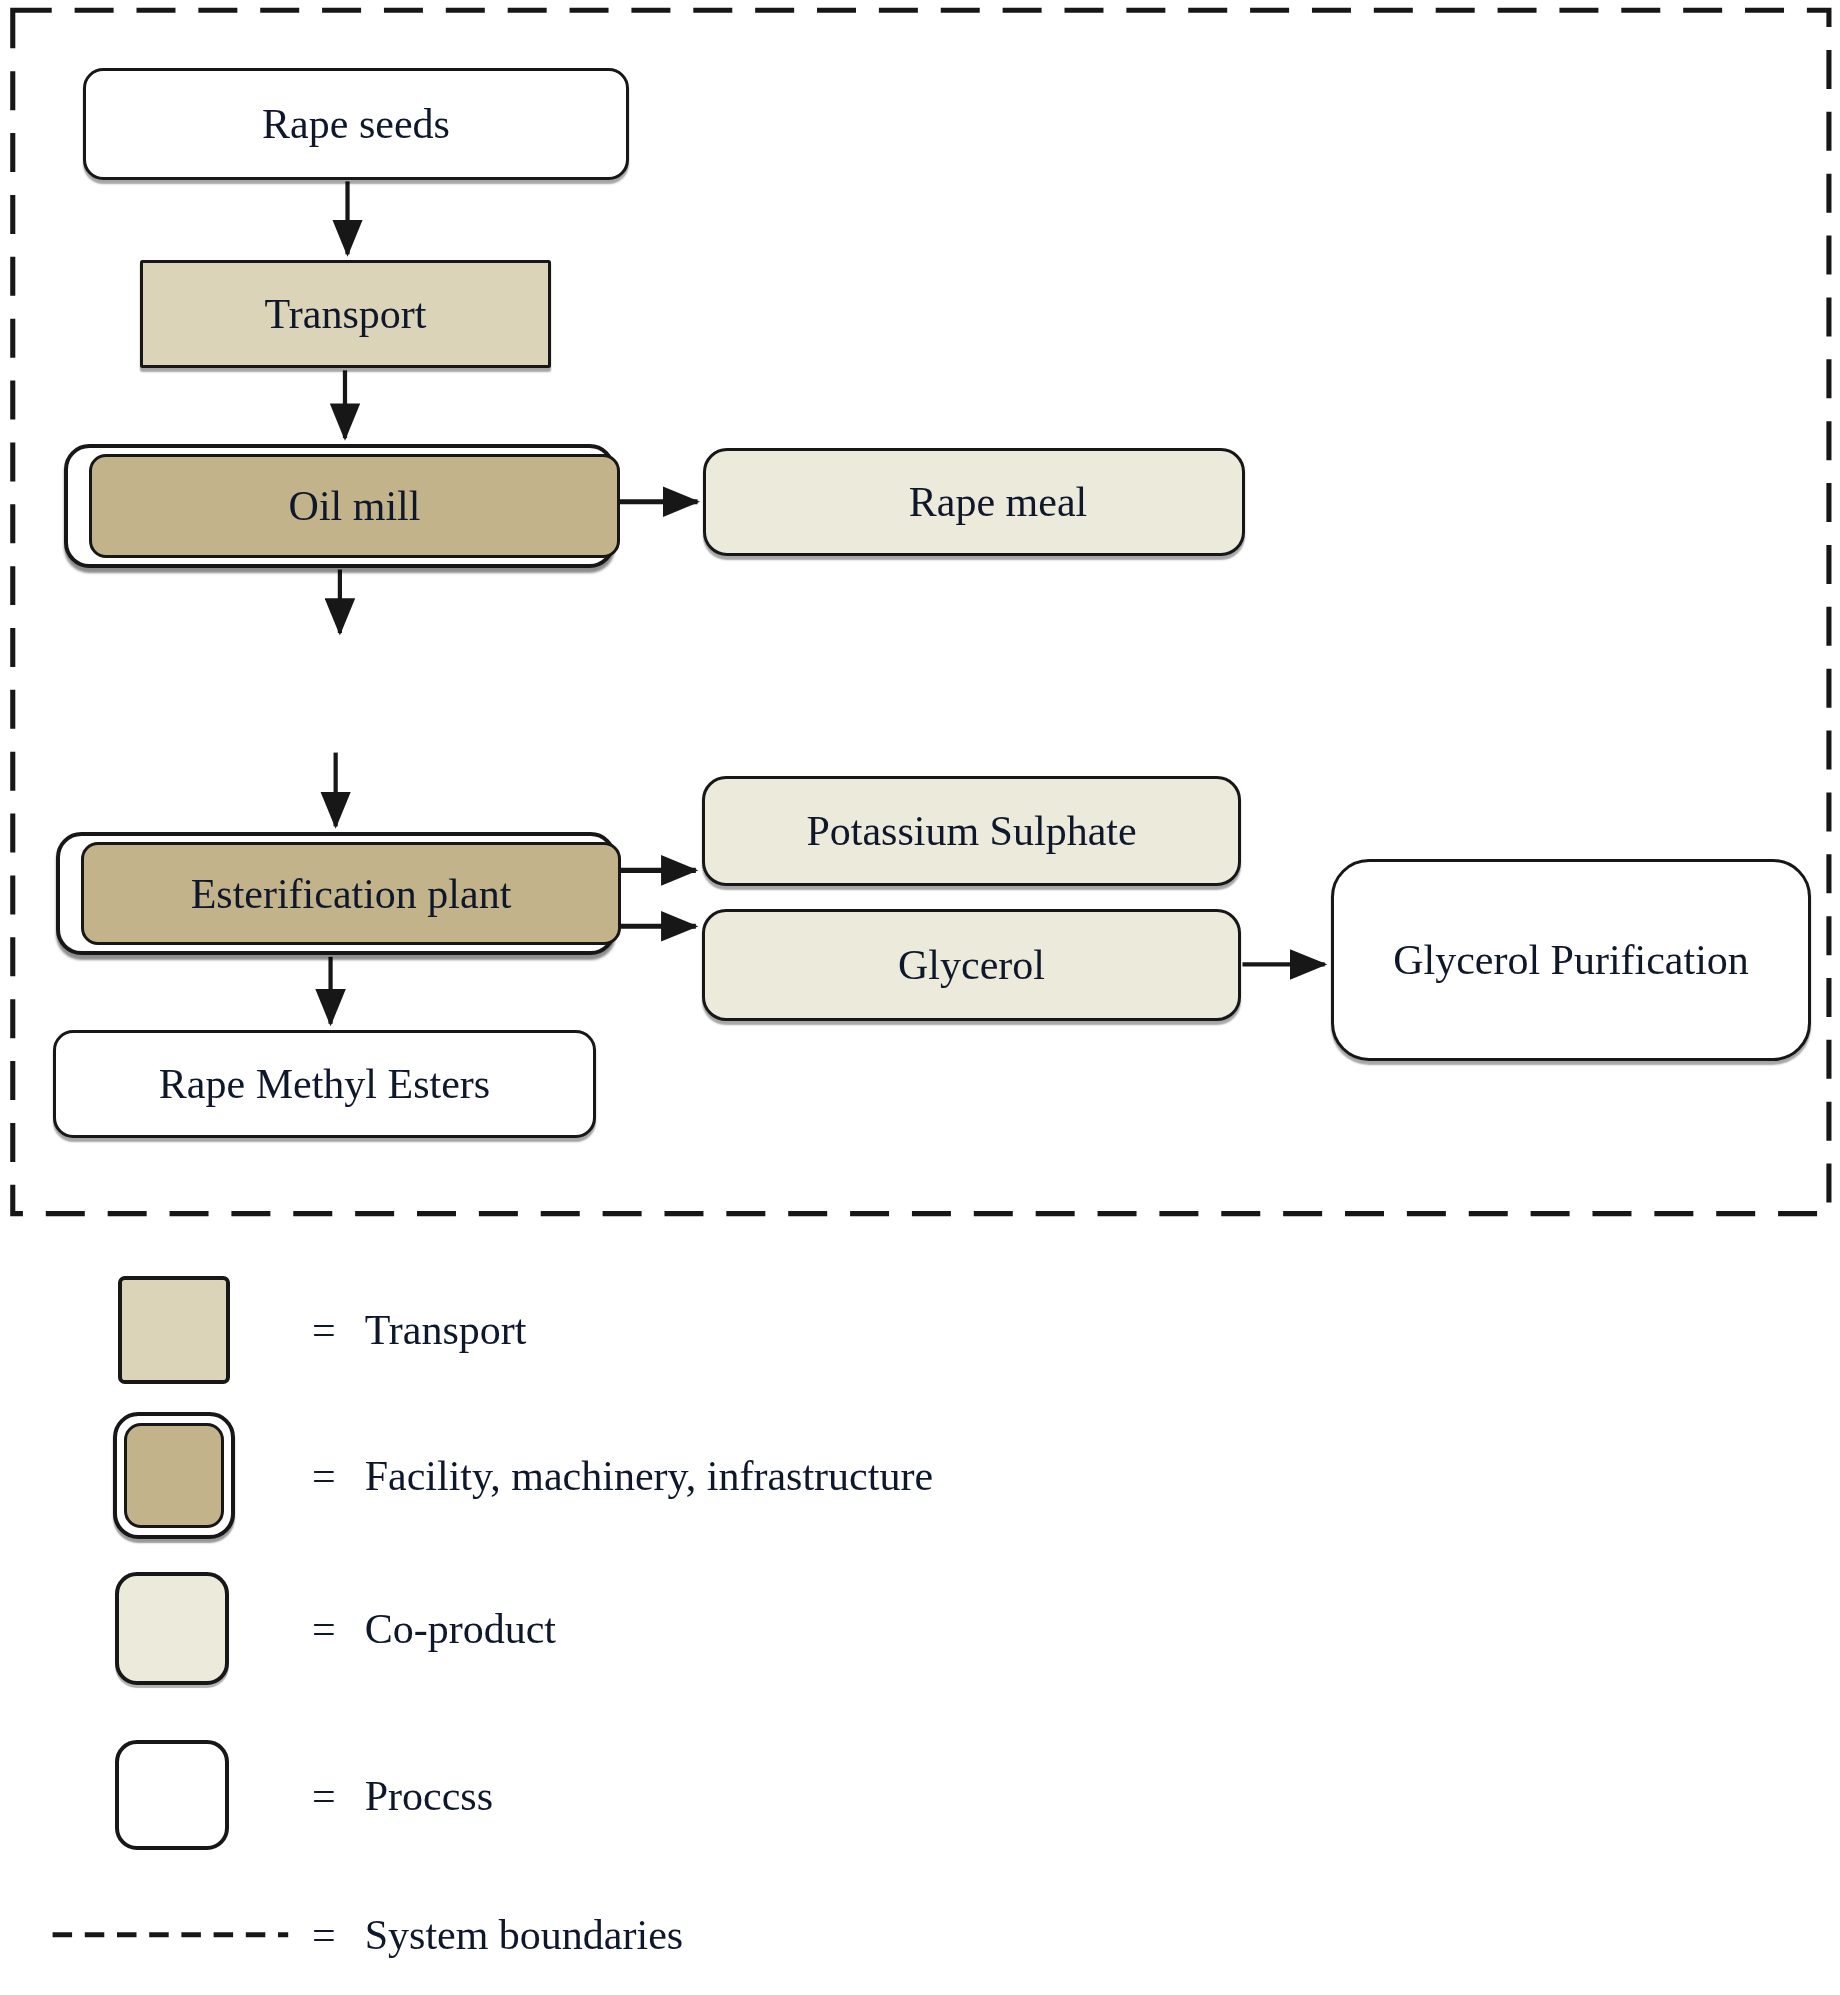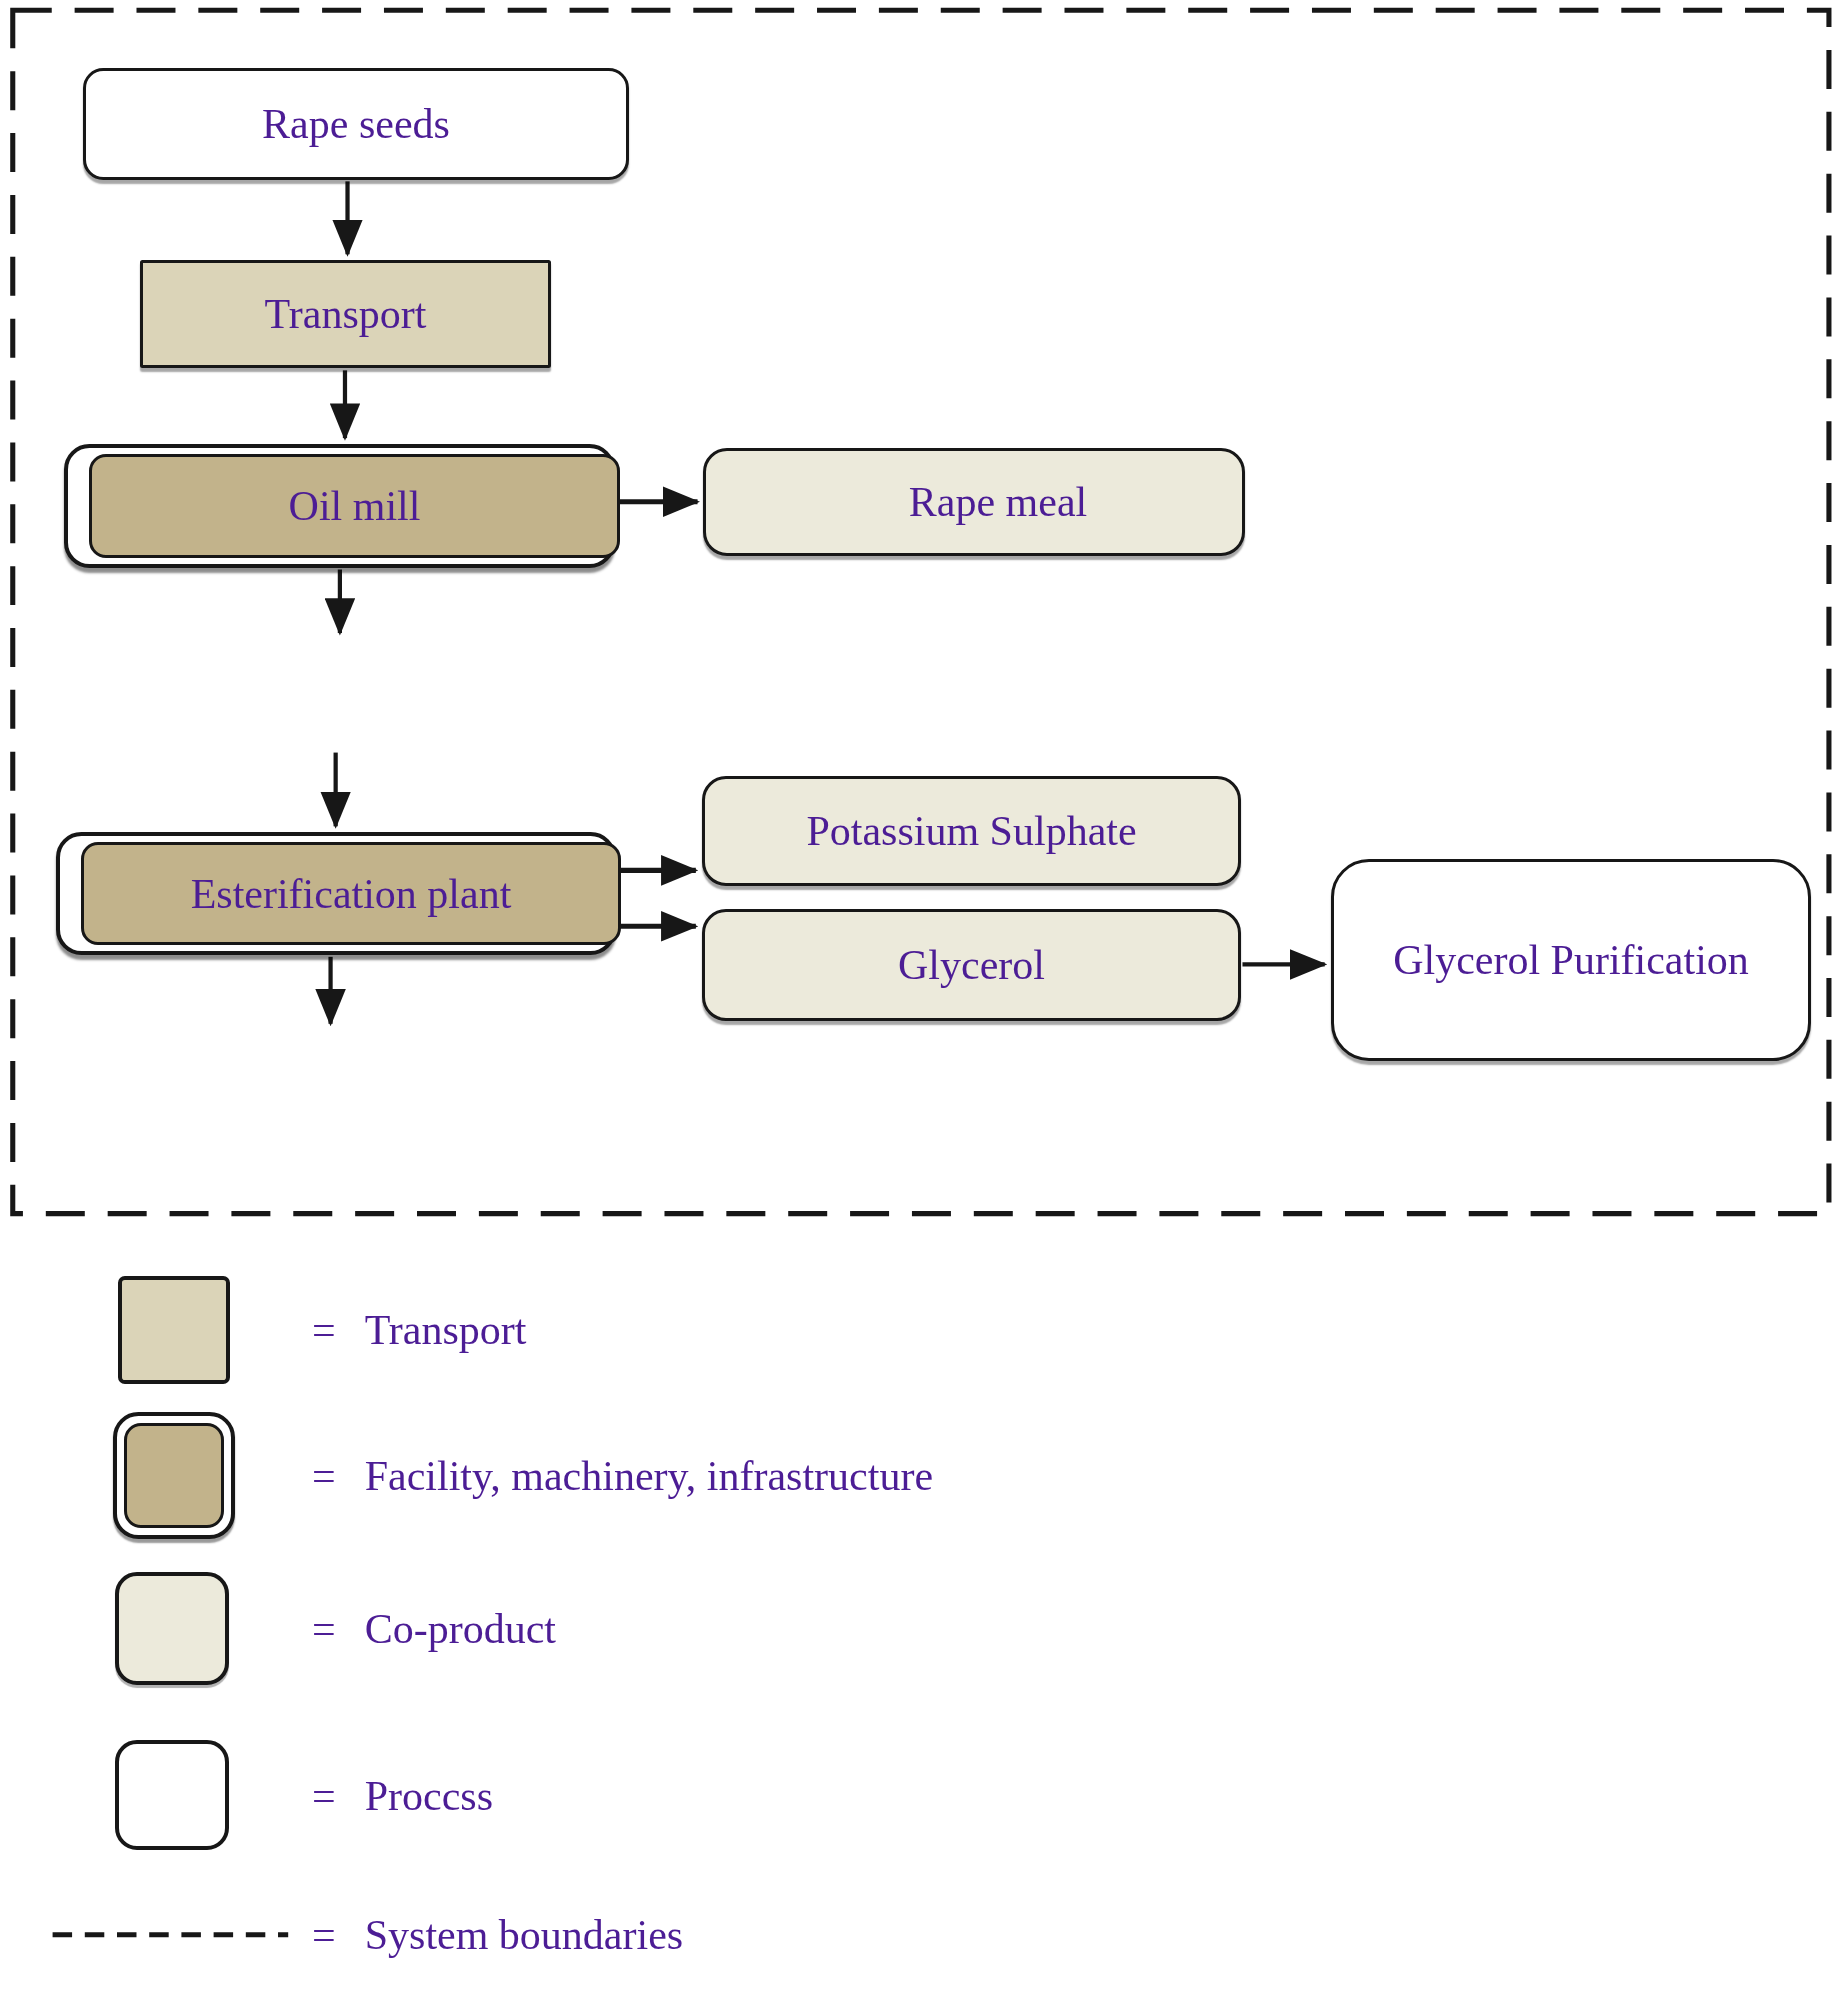--- a/index.html
+++ b/index.html
@@ -1,21 +1,21 @@
 <!DOCTYPE html>
 <html style="font-size:13.6px"><head>
 <meta charset="utf-8">
 <style>
   html,body{margin:0;padding:0;background:#ffffff;}
   #app{
     position:relative;
     width:1840px;height:1995px;
     background:#ffffff;
     font-family:"Liberation Serif","DejaVu Serif",serif;
-    color:#4c1d95;
+    color:#0f172a;
     overflow:hidden;
   }
   #connector-layer{position:absolute;left:0;top:0;z-index:1;}
   .node{
     position:absolute;z-index:2;
     box-sizing:border-box;
     border:3.4px solid #171717;
     display:flex;align-items:center;justify-content:center;
     text-align:center;
     font-size:42px;line-height:1.15;
@@ -118,20 +118,23 @@
   </div>
 
   <div class="node coproduct" style="left:702px;top:909px;width:539px;height:112px;">
     <span>Glycerol</span>
   </div>
 
   <div class="node process biground" style="left:1331px;top:859px;width:480px;height:202px;padding:16px 47px;">
     <span>Glycerol Purification</span>
   </div>
 
+  <div class="node process" style="left:53px;top:1030px;width:543px;height:108px;">
+    <span>Rape Methyl Esters</span>
+  </div>
 
   <div class="swatch transport" style="left:118px;top:1276px;width:112px;height:108px;"></div>
   <div class="legend-row-label" style="left:312px;top:1299px;height:61px;">
     <span class="eq">=</span>
     <span>Transport</span>
   </div>
 
   <div class="swatch-facility-outer" style="left:113px;top:1412px;width:122px;height:127px;">
     <div class="swatch-facility-inner"></div>
   </div>

